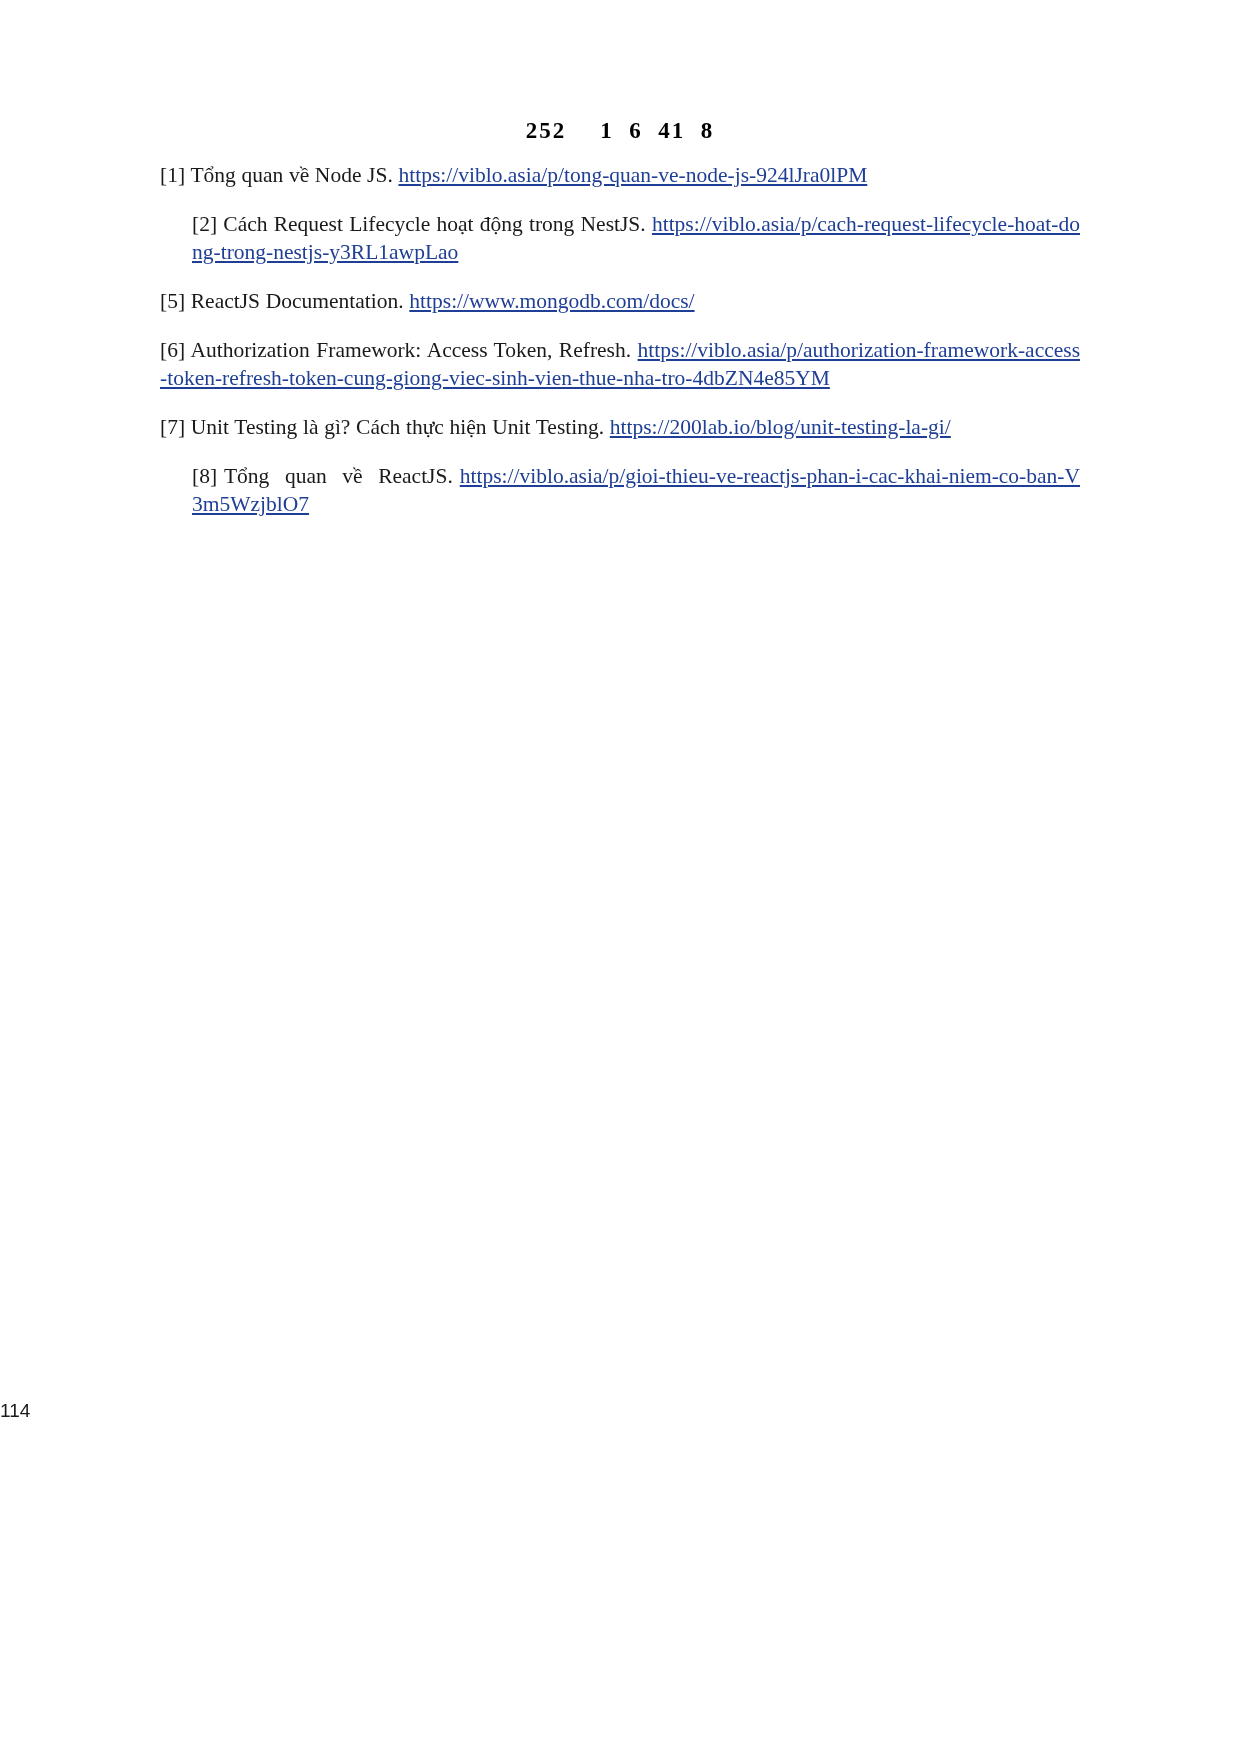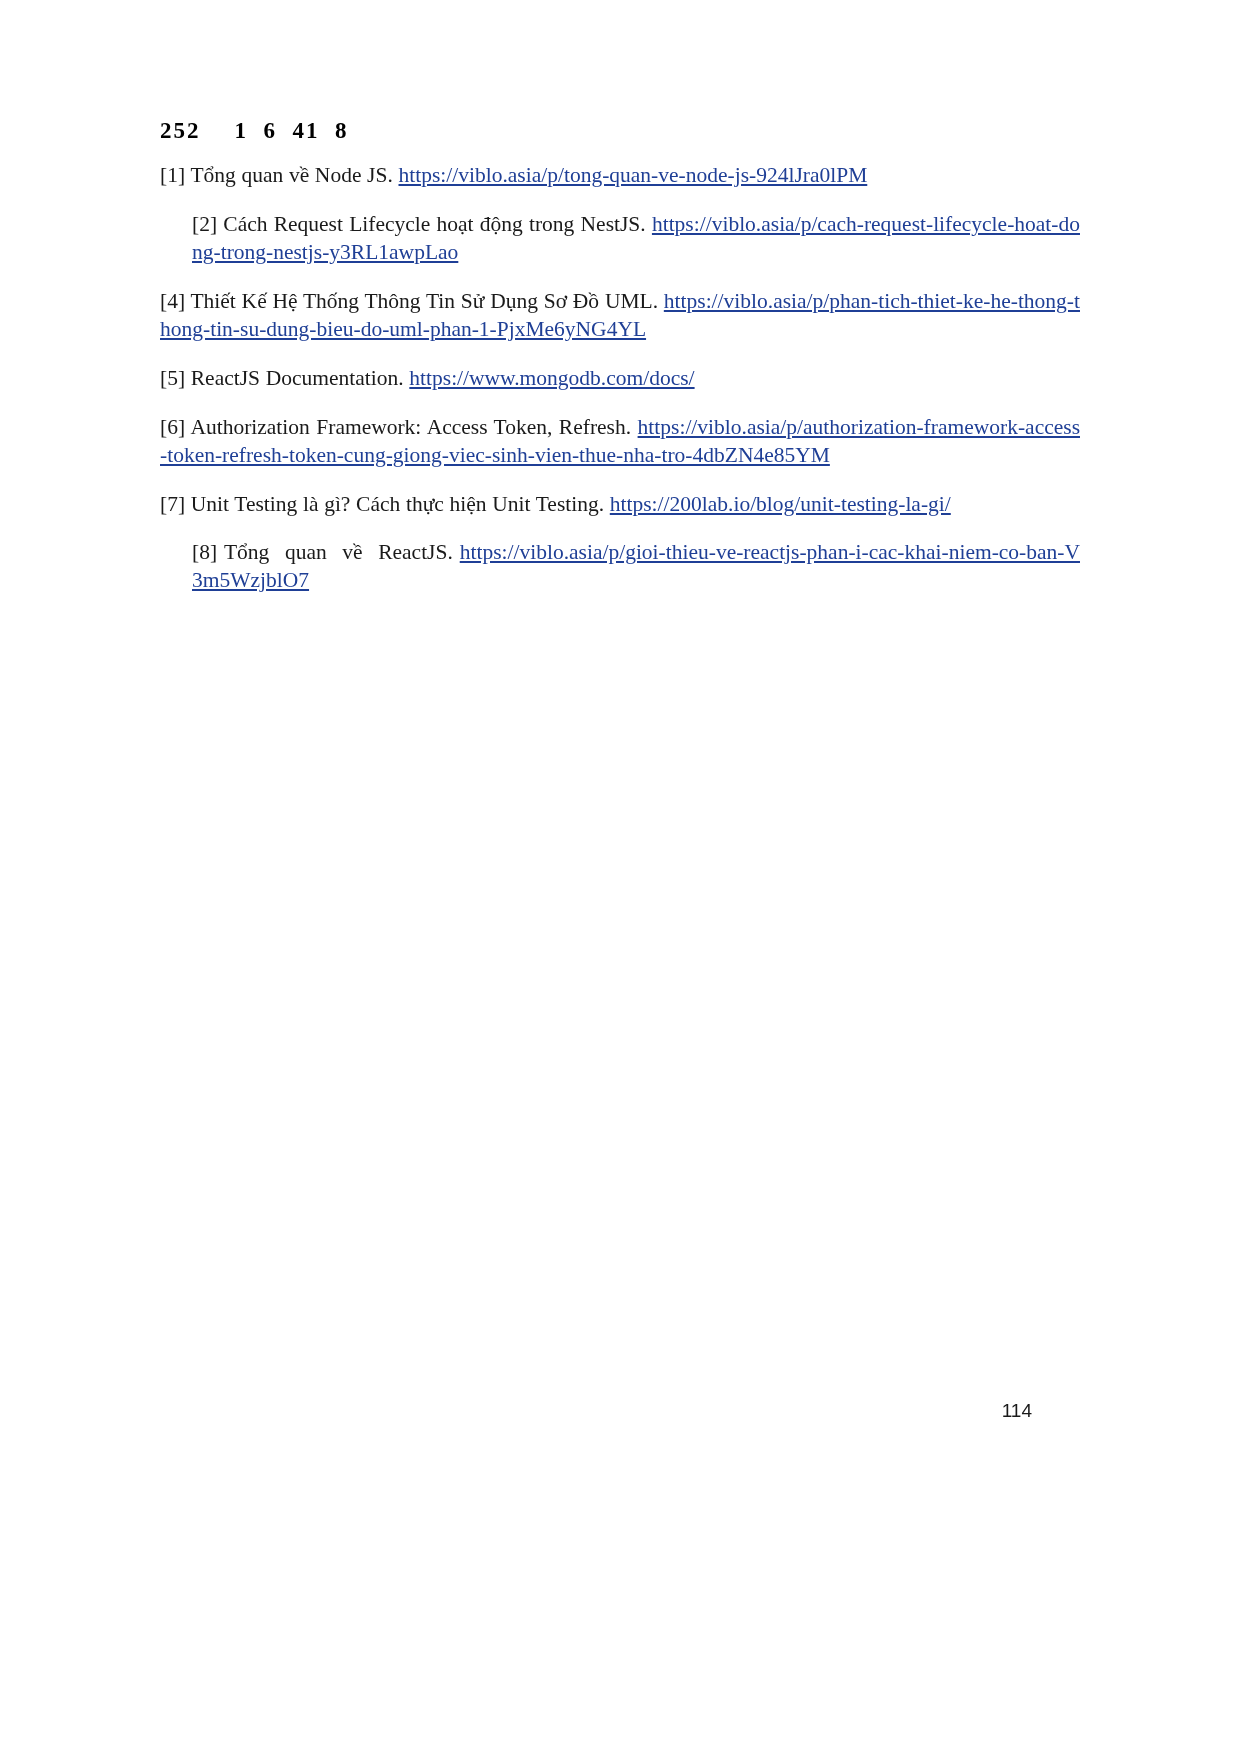--- a/index.html
+++ b/index.html
@@ -23,20 +23,21 @@
     height: 1754px;
     background: #ffffff;
   }
   .content {
     position: absolute;
     left: 160px;
     top: 118px;
     width: 920px;
   }
   .heading-line {
+    text-align: center;
     font-weight: bold;
     font-size: 23px;
     letter-spacing: 2px;
     margin: 0 0 18px 0;
     color: #000;
   }
   .heading-line .gap {
     display: inline-block;
     width: 34px;
   }
@@ -60,21 +61,21 @@
   }
   .ref.spread {
     text-align: justify;
     margin-left: 32px;
   }
   .page-number {
     position: absolute;
     left: 0;
     top: 1400px;
     width: 1032px;
-    text-align: right;
+    text-align: left;
     font-size: 19px;
     font-family: "Liberation Sans", sans-serif;
     color: #1a1a1a;
   }
   .wide-space {
     word-spacing: 9px;
   }
 </style>
 </head>
 <body>
@@ -93,25 +94,20 @@
       <a href="#">https://viblo.asia/p/tong-quan-ve-node-js-924lJra0lPM</a>
     </p>
 
     <p class="ref spread">
       <span class="label">[2]</span>
       <span>Cách Request Lifecycle hoạt động trong NestJS.</span>
       <a href="#">https://viblo.asia/p/cach-request-lifecycle-hoat-dong-trong-nestjs-y3RL1awpLao</a>
     </p>
 
 
-    <p class="ref">
-      <span class="label">[4]</span>
-      <span>Thiết Kế Hệ Thống Thông Tin Sử Dụng Sơ Đồ UML.</span>
-      <a href="#">https://viblo.asia/p/phan-tich-thiet-ke-he-thong-thong-tin-su-dung-bieu-do-uml-phan-1-PjxMe6yNG4YL</a>
-    </p>
 
     <p class="ref">
       <span class="label">[5]</span>
       <span>ReactJS Documentation.</span>
       <a href="#">https://www.mongodb.com/docs/</a>
     </p>
 
     <p class="ref">
       <span class="label">[6]</span>
       <span>Authorization Framework: Access Token, Refresh.</span>

